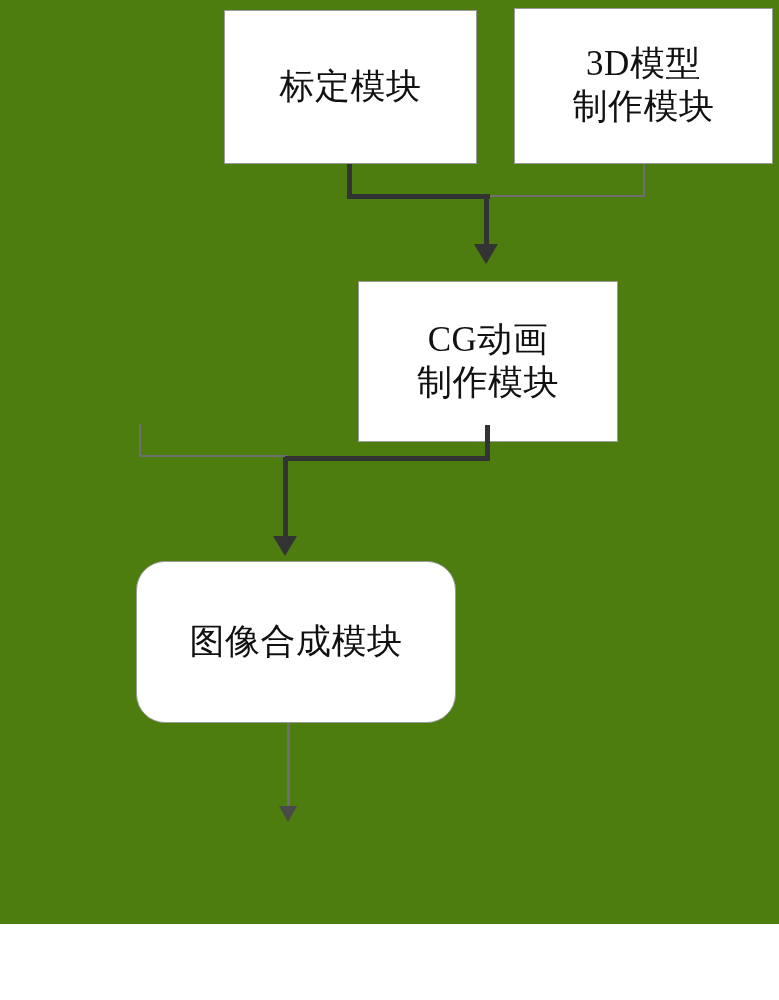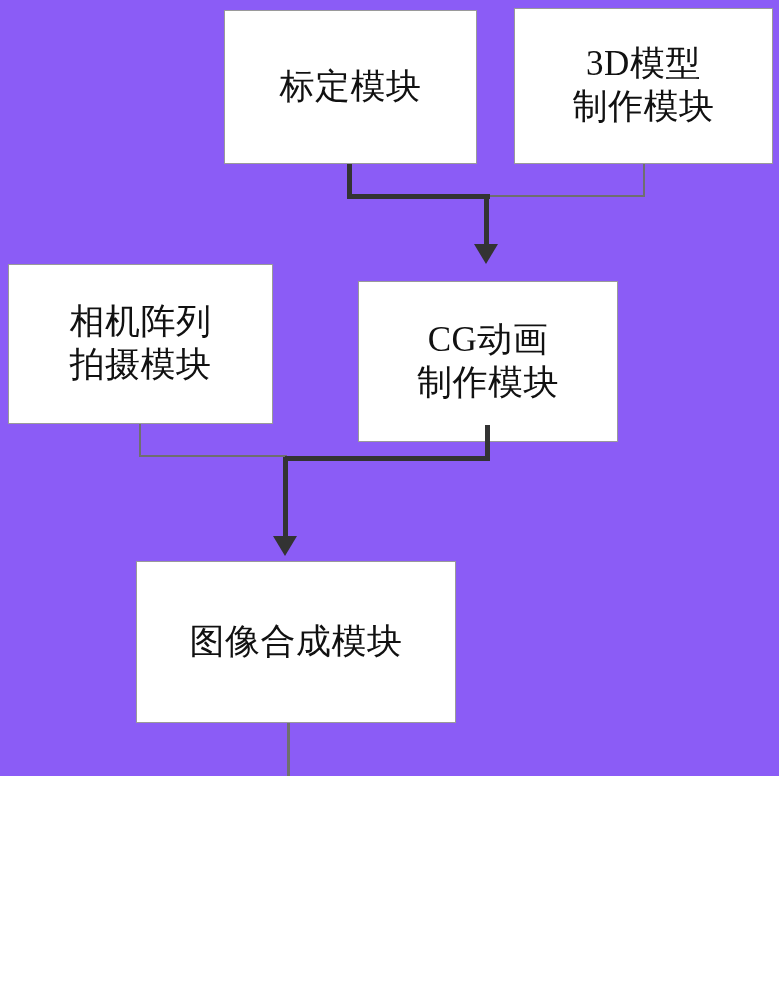--- a/index.html
+++ b/index.html
@@ -6,22 +6,22 @@
     margin: 0;
     padding: 0;
     background: #ffffff;
   }
   body {
     font-family: "Liberation Serif", "DejaVu Serif", serif;
   }
   #canvas {
     position: relative;
     width: 779px;
-    height: 776px;
-    background: #8b5cf6;
+    height: 924px;
+    background: #4d7c0f;
     overflow: hidden;
   }
   .node {
     position: absolute;
     box-sizing: border-box;
     border: 1.5px solid #9a9a9a;
     background: #ffffff;
     display: flex;
     align-items: center;
     justify-content: center;
@@ -34,21 +34,21 @@
     display: block;
     width: 100%;
     white-space: pre-line;
   }
 
   
   #node-calibration     { left: 224px; top: 10px;  width: 253px; height: 154px; font-size: 35px; }
   #node-3dmodel         { left: 514px; top: 8px;   width: 259px; height: 156px; font-size: 35px; }
   #node-camera-array    { left: 8px;   top: 264px; width: 265px; height: 160px; font-size: 35px; }
   #node-cg-animation    { left: 358px; top: 281px; width: 260px; height: 161px; font-size: 35px; }
-  #node-image-synthesis { left: 136px; top: 561px; width: 320px; height: 162px; font-size: 35px; }
+  #node-image-synthesis { left: 136px; top: 561px; width: 320px; height: 162px; font-size: 35px; border-radius: 29px; }
   #node-bullet-time     { left: 138px; top: 825px; width: 293px; height: 154px; font-size: 35px; }
 
   
   .conn {
     position: absolute;
     background: #333333;
   }
   .conn.thin { background: #6f6f6f; }
 
   .arrowhead {
@@ -93,24 +93,20 @@
 
   <div class="node" id="node-calibration">
     <span class="label">标定模块</span>
   </div>
 
   <div class="node" id="node-3dmodel">
     <span class="label">3D模型
 制作模块</span>
   </div>
 
-  <div class="node" id="node-camera-array">
-    <span class="label">相机阵列
-拍摄模块</span>
-  </div>
 
   <div class="node" id="node-cg-animation">
     <span class="label">CG动画
 制作模块</span>
   </div>
 
   <div class="node" id="node-image-synthesis">
     <span class="label">图像合成模块</span>
   </div>
 

